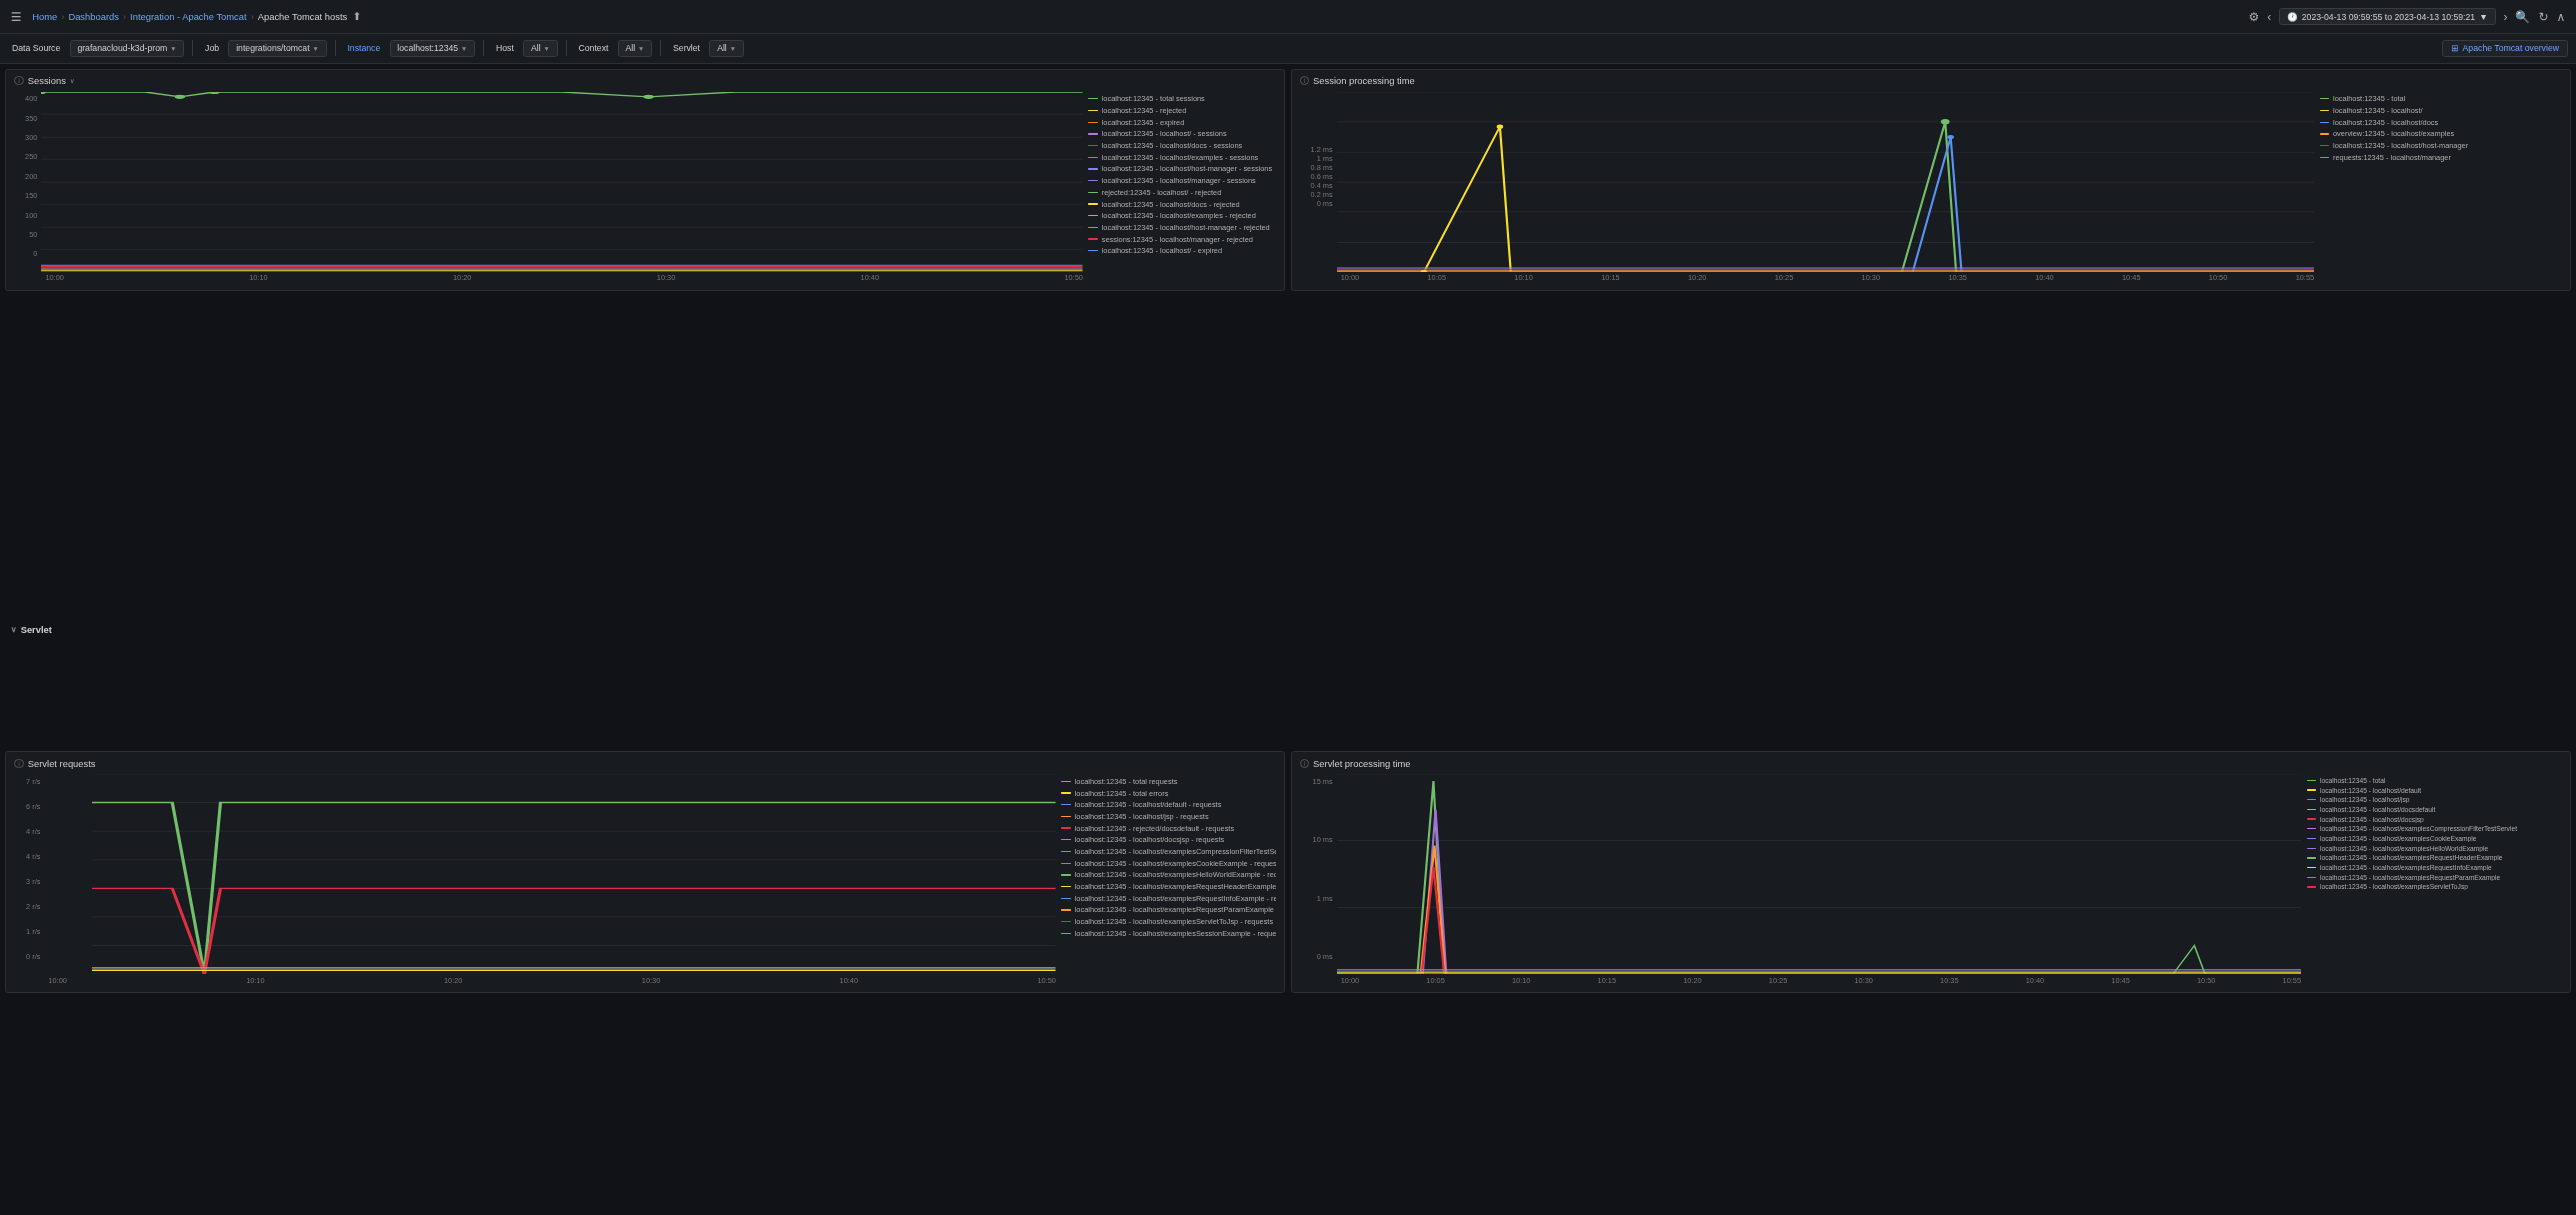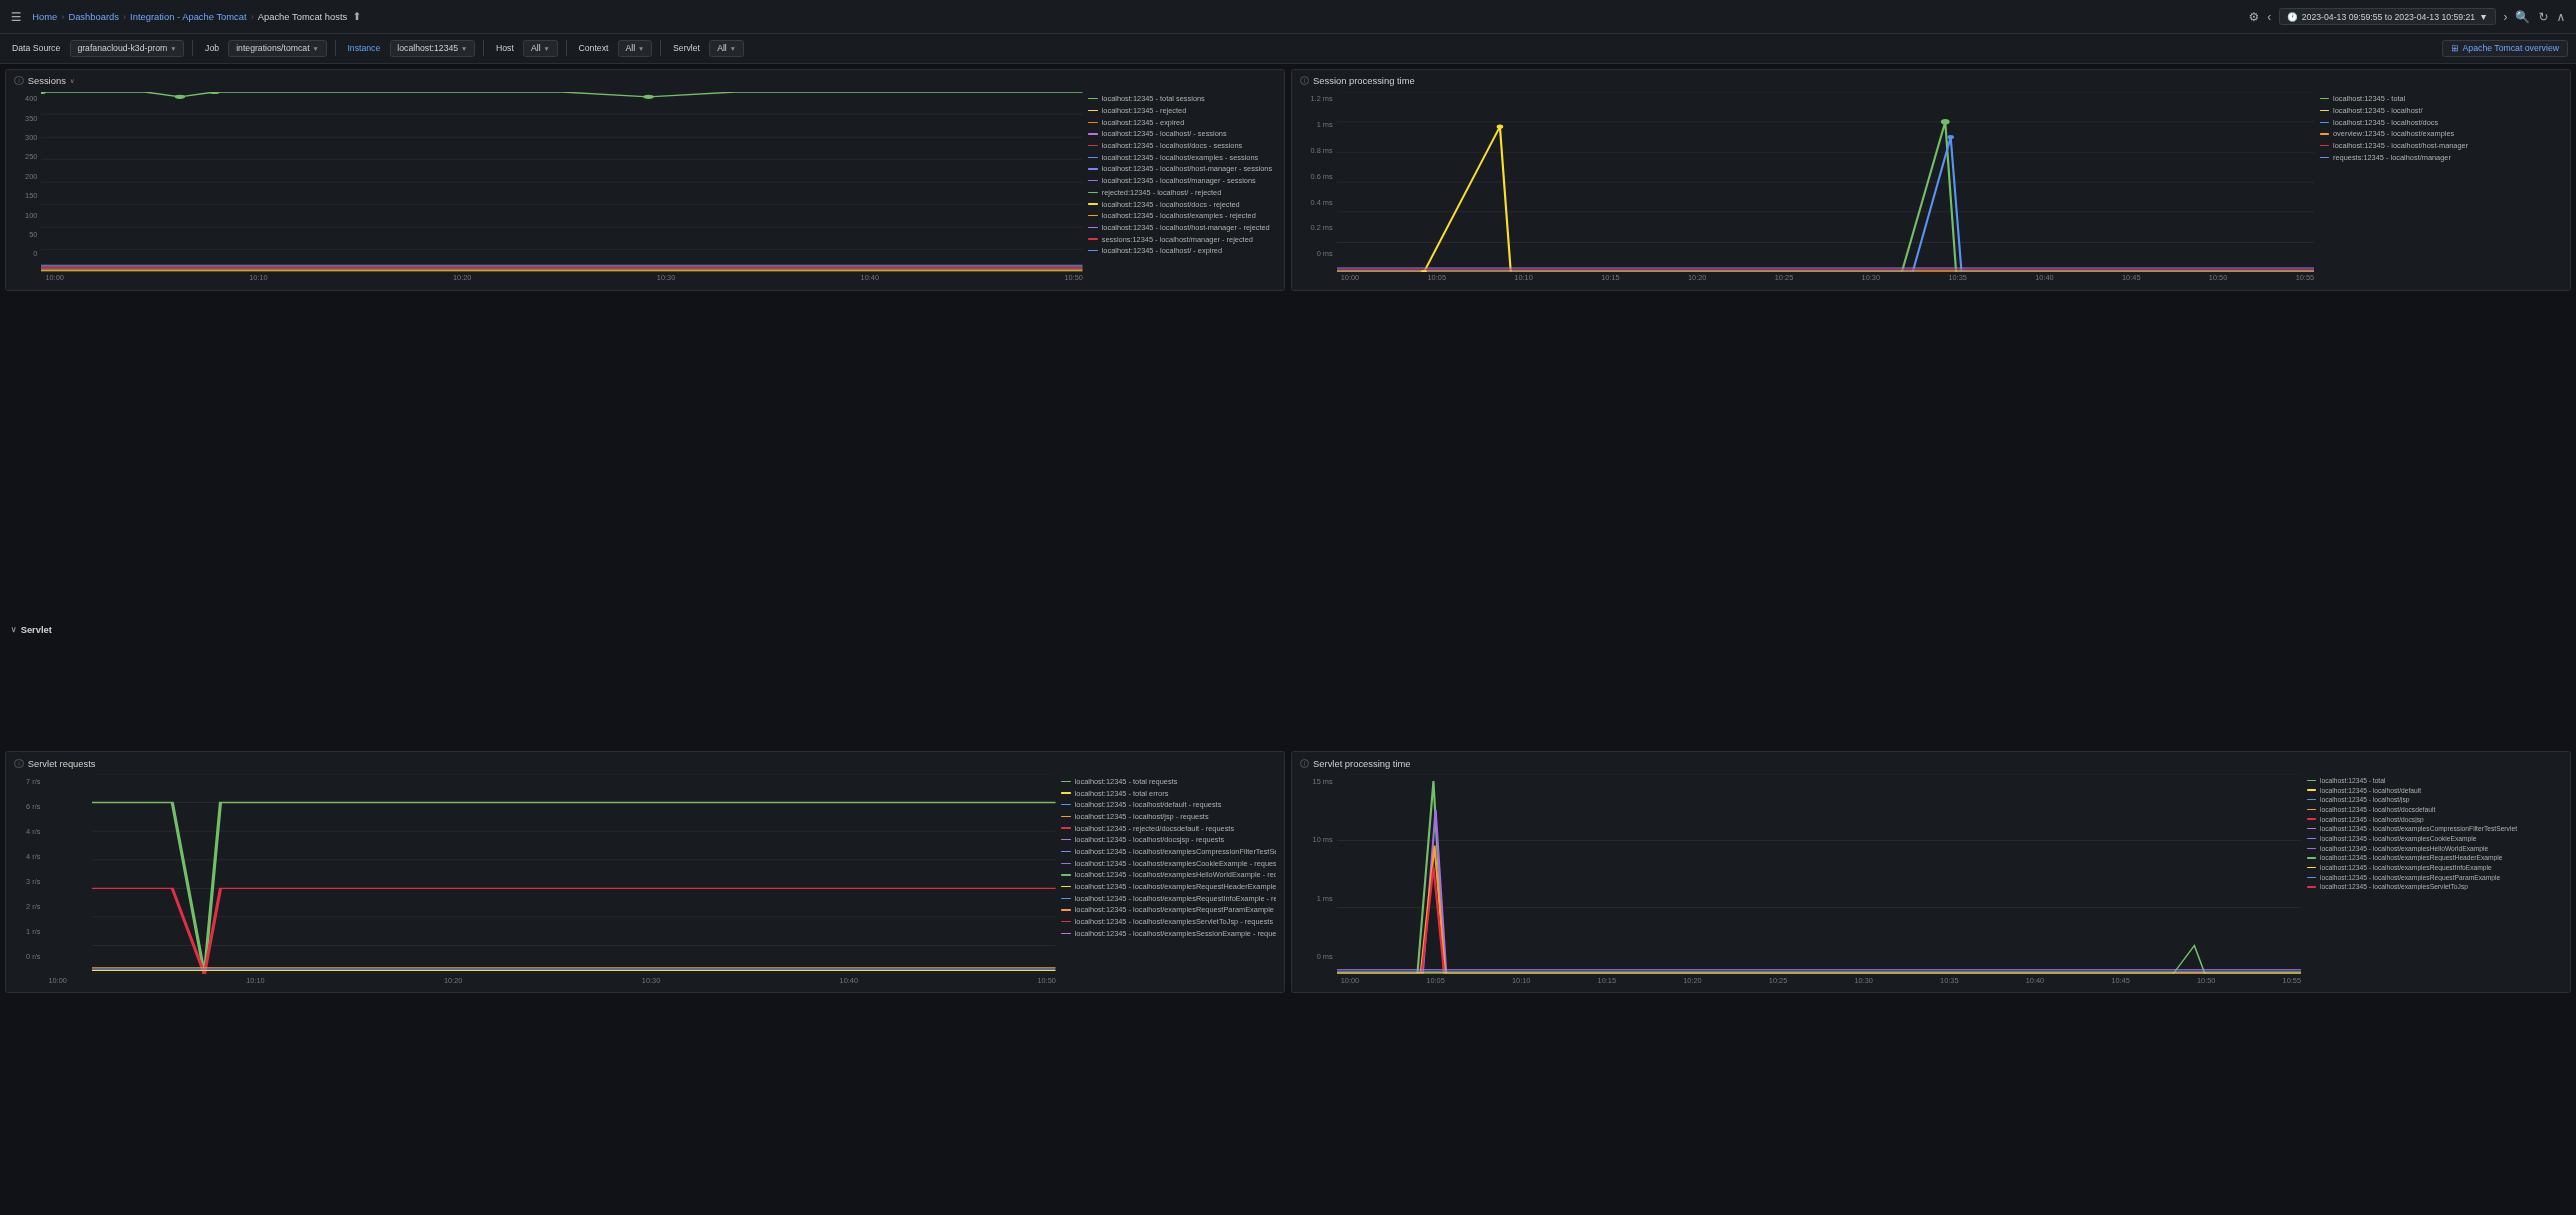--- a/index.html
+++ b/index.html
@@ -422,21 +422,21 @@
   </div>
 
   <div class="panel" style="height: 222px;">
     <div class="panel-title">
       <span class="info-icon">i</span>
       <span>Session processing time</span>
     </div>
     <div class="chart-container">
       <div class="chart-inner">
         <div style="display:flex; flex:1; min-height:0;">
-          <div class="y-axis" style="min-width:37px;">
+          <div class="y-axis" style="min-width:37px;justify-content:center;">
             <span>1.2 ms</span>
             <span>1 ms</span>
             <span>0.8 ms</span>
             <span>0.6 ms</span>
             <span>0.4 ms</span>
             <span>0.2 ms</span>
             <span>0 ms</span>
           </div>
           <div class="chart-plot">
             <svg viewBox="0 0 900 260" preserveAspectRatio="none">

